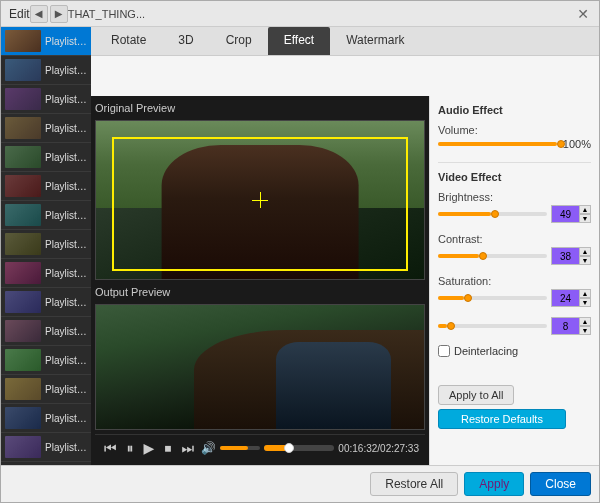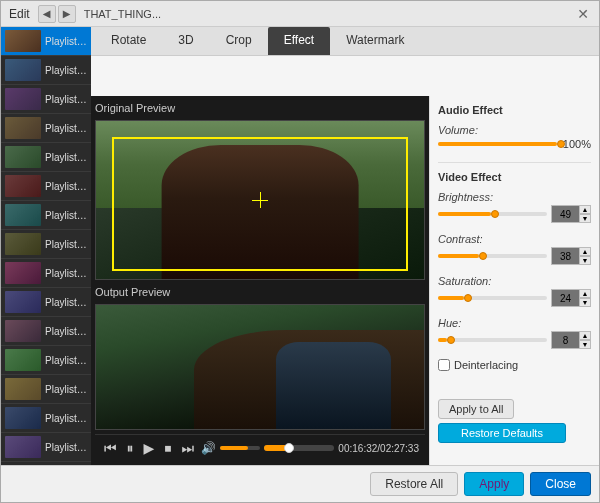--- a/index.html
+++ b/index.html
@@ -24,21 +24,21 @@
       border-bottom: 1px solid #ccc;
       padding: 4px 8px;
       display: flex;
       align-items: center;
       justify-content: space-between;
       height: 26px;
     }
     .title-bar-left {
       display: flex;
       align-items: center;
-      gap: 8px;
+      gap: 0;
     }
     .title-bar-buttons {
       display: flex;
       align-items: center;
     }
     .close-btn {
       width: 16px;
       height: 16px;
       background: none;
       border: none;
@@ -307,21 +307,20 @@
     }
     .slider-row {
       display: flex;
       flex-direction: column;
       gap: 2px;
       margin-bottom: 4px;
     }
     .slider-label {
       font-size: 11px;
       color: #444;
-      font-style: italic;
     }
     .slider-control {
       display: flex;
       align-items: center;
       gap: 4px;
     }
     .slider-track {
       flex: 1;
       height: 4px;
       background: #ddd;
@@ -367,21 +366,21 @@
     }
     .spinbox-wrapper {
       display: flex;
       align-items: center;
     }
     .spinbox-val {
       width: 28px;
       height: 18px;
       border: 1px solid #bbb;
       border-right: none;
-      background: #737373;
+      background: #8b5cf6;
       font-size: 10px;
       text-align: center;
       display: flex;
       align-items: center;
       justify-content: center;
     }
     .checkbox-row {
       display: flex;
       align-items: center;
       gap: 4px;
@@ -697,21 +696,20 @@
                 <div class="spinbox-val">24</div>
                 <div class="spinbox-arrows">
                   <div class="spinbox-arrow">▲</div>
                   <div class="spinbox-arrow">▼</div>
                 </div>
               </div>
             </div>
           </div>
 
           <div class="slider-row">
-            <div class="slider-label">Hue:</div>
             <div class="slider-control">
               <div class="slider-track">
                 <div class="slider-fill" style="width:8%"></div>
                 <div class="slider-thumb" style="left:8%"></div>
               </div>
               <div class="spinbox-wrapper">
                 <div class="spinbox-val">8</div>
                 <div class="spinbox-arrows">
                   <div class="spinbox-arrow">▲</div>
                   <div class="spinbox-arrow">▼</div>

